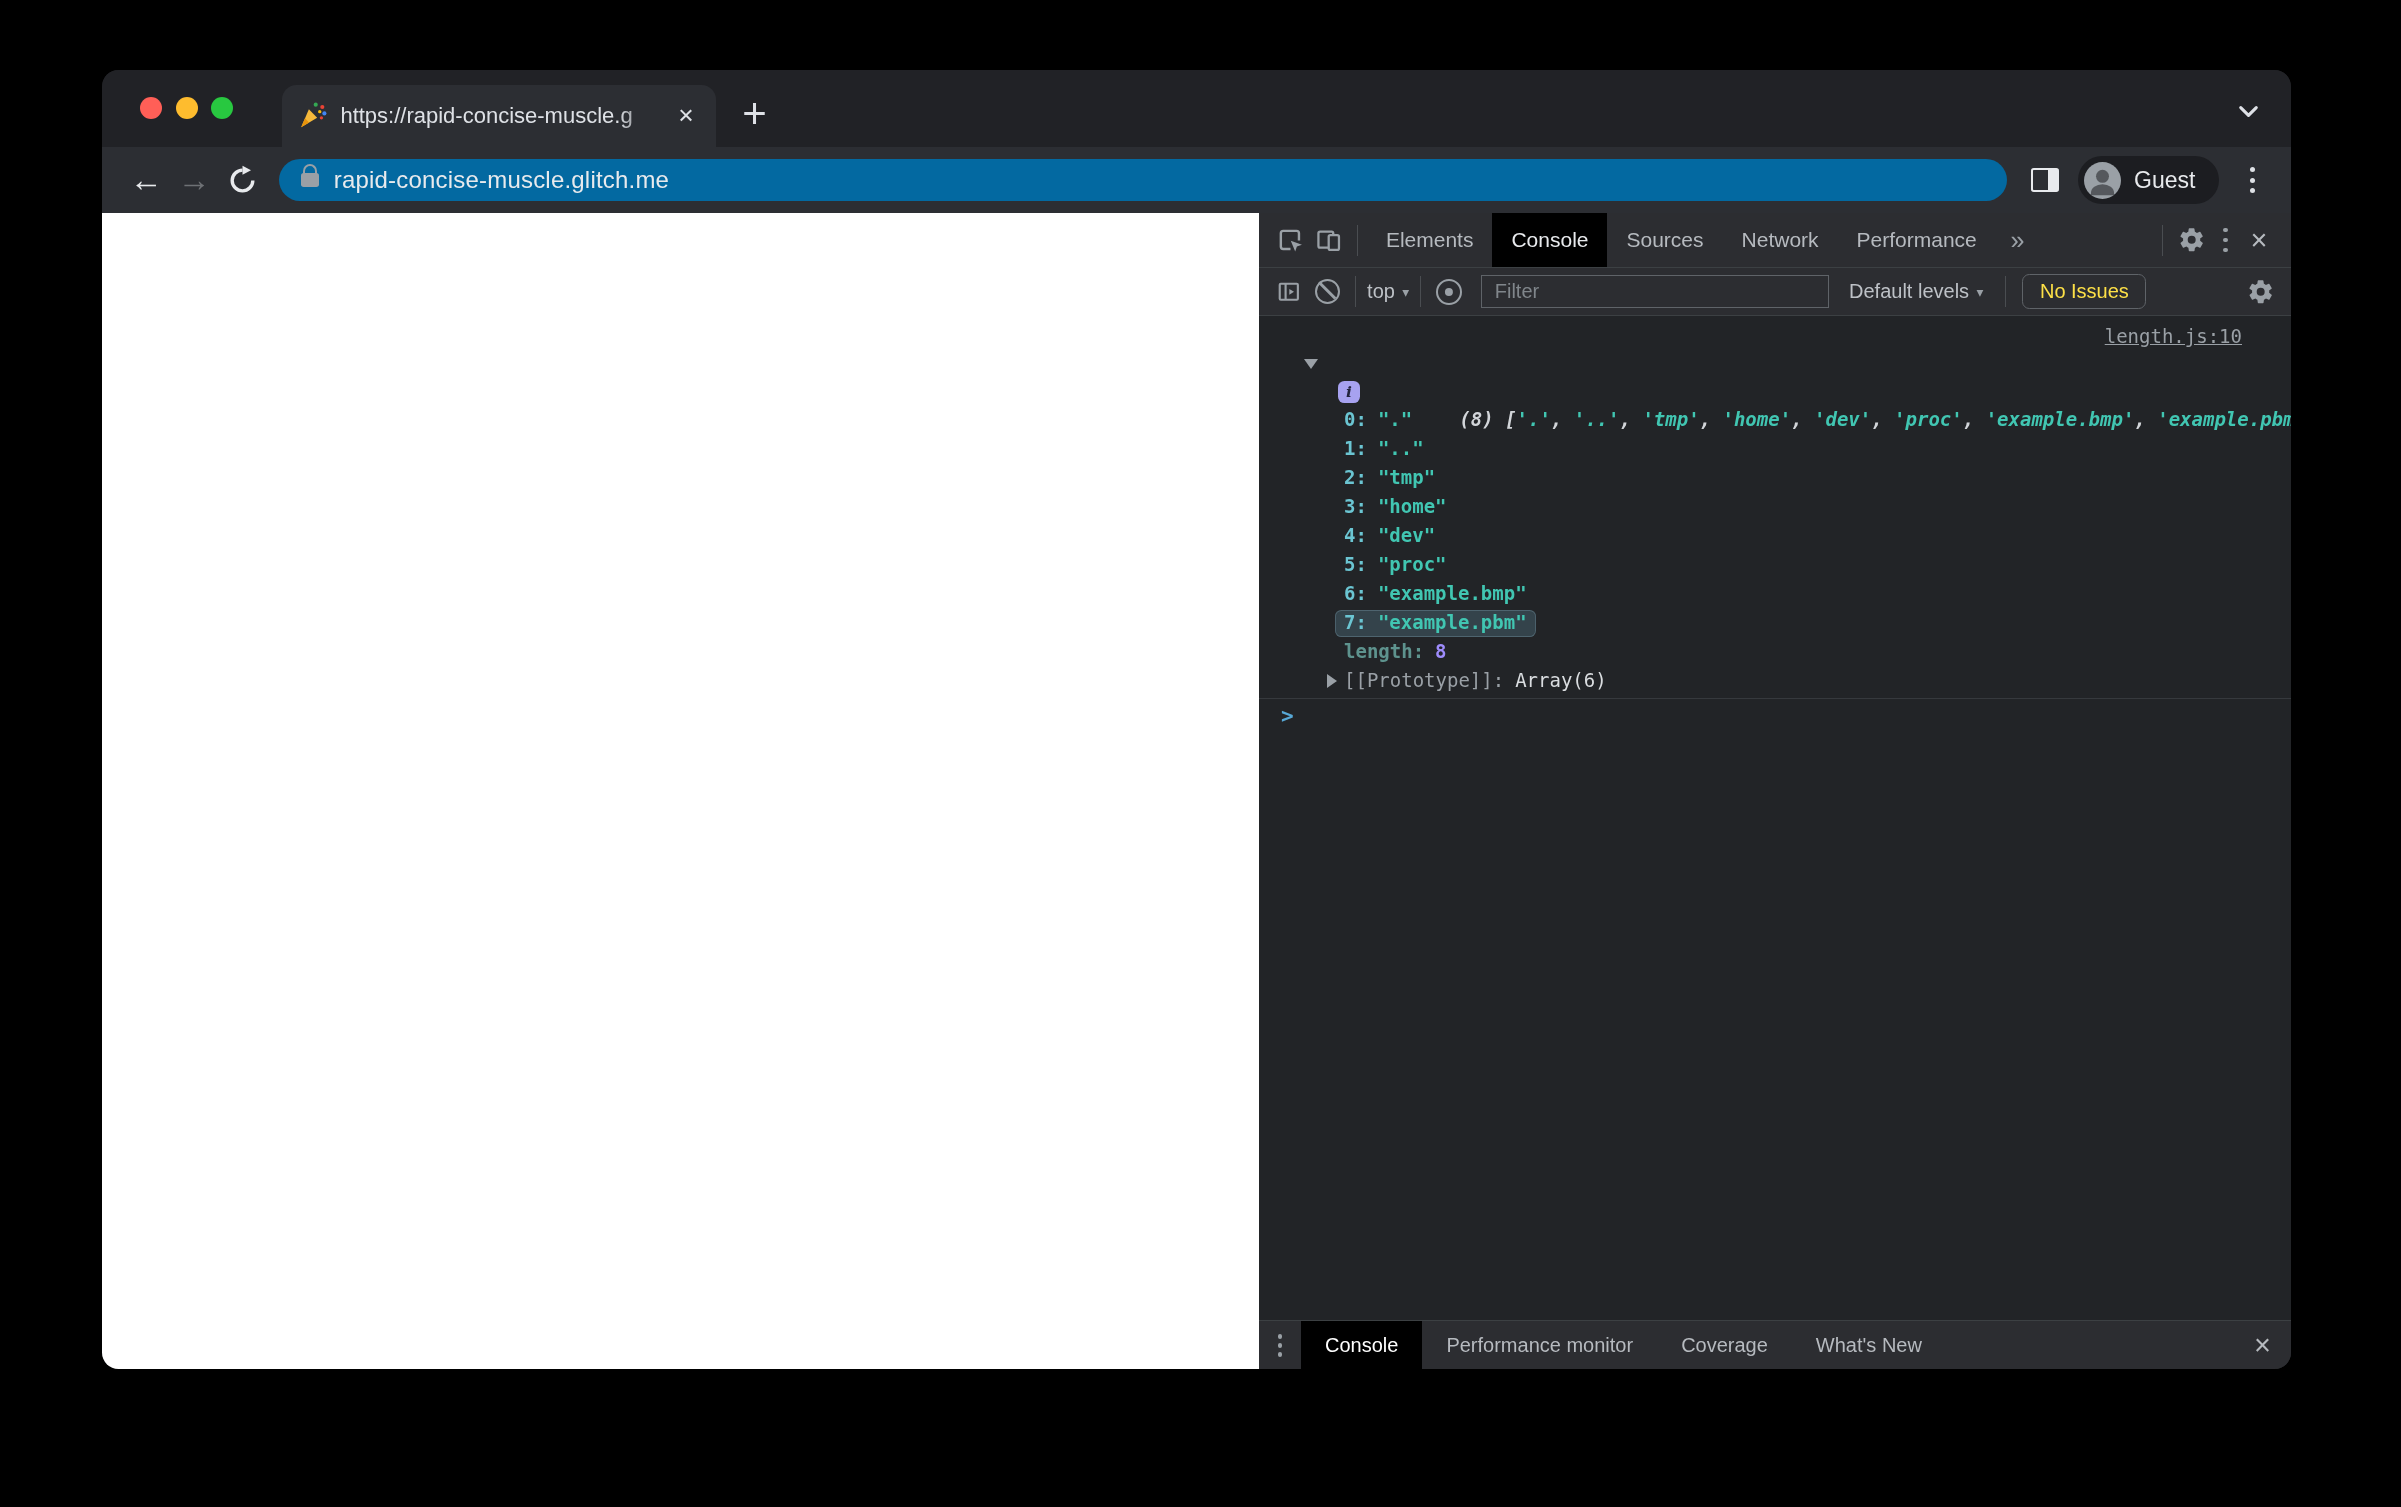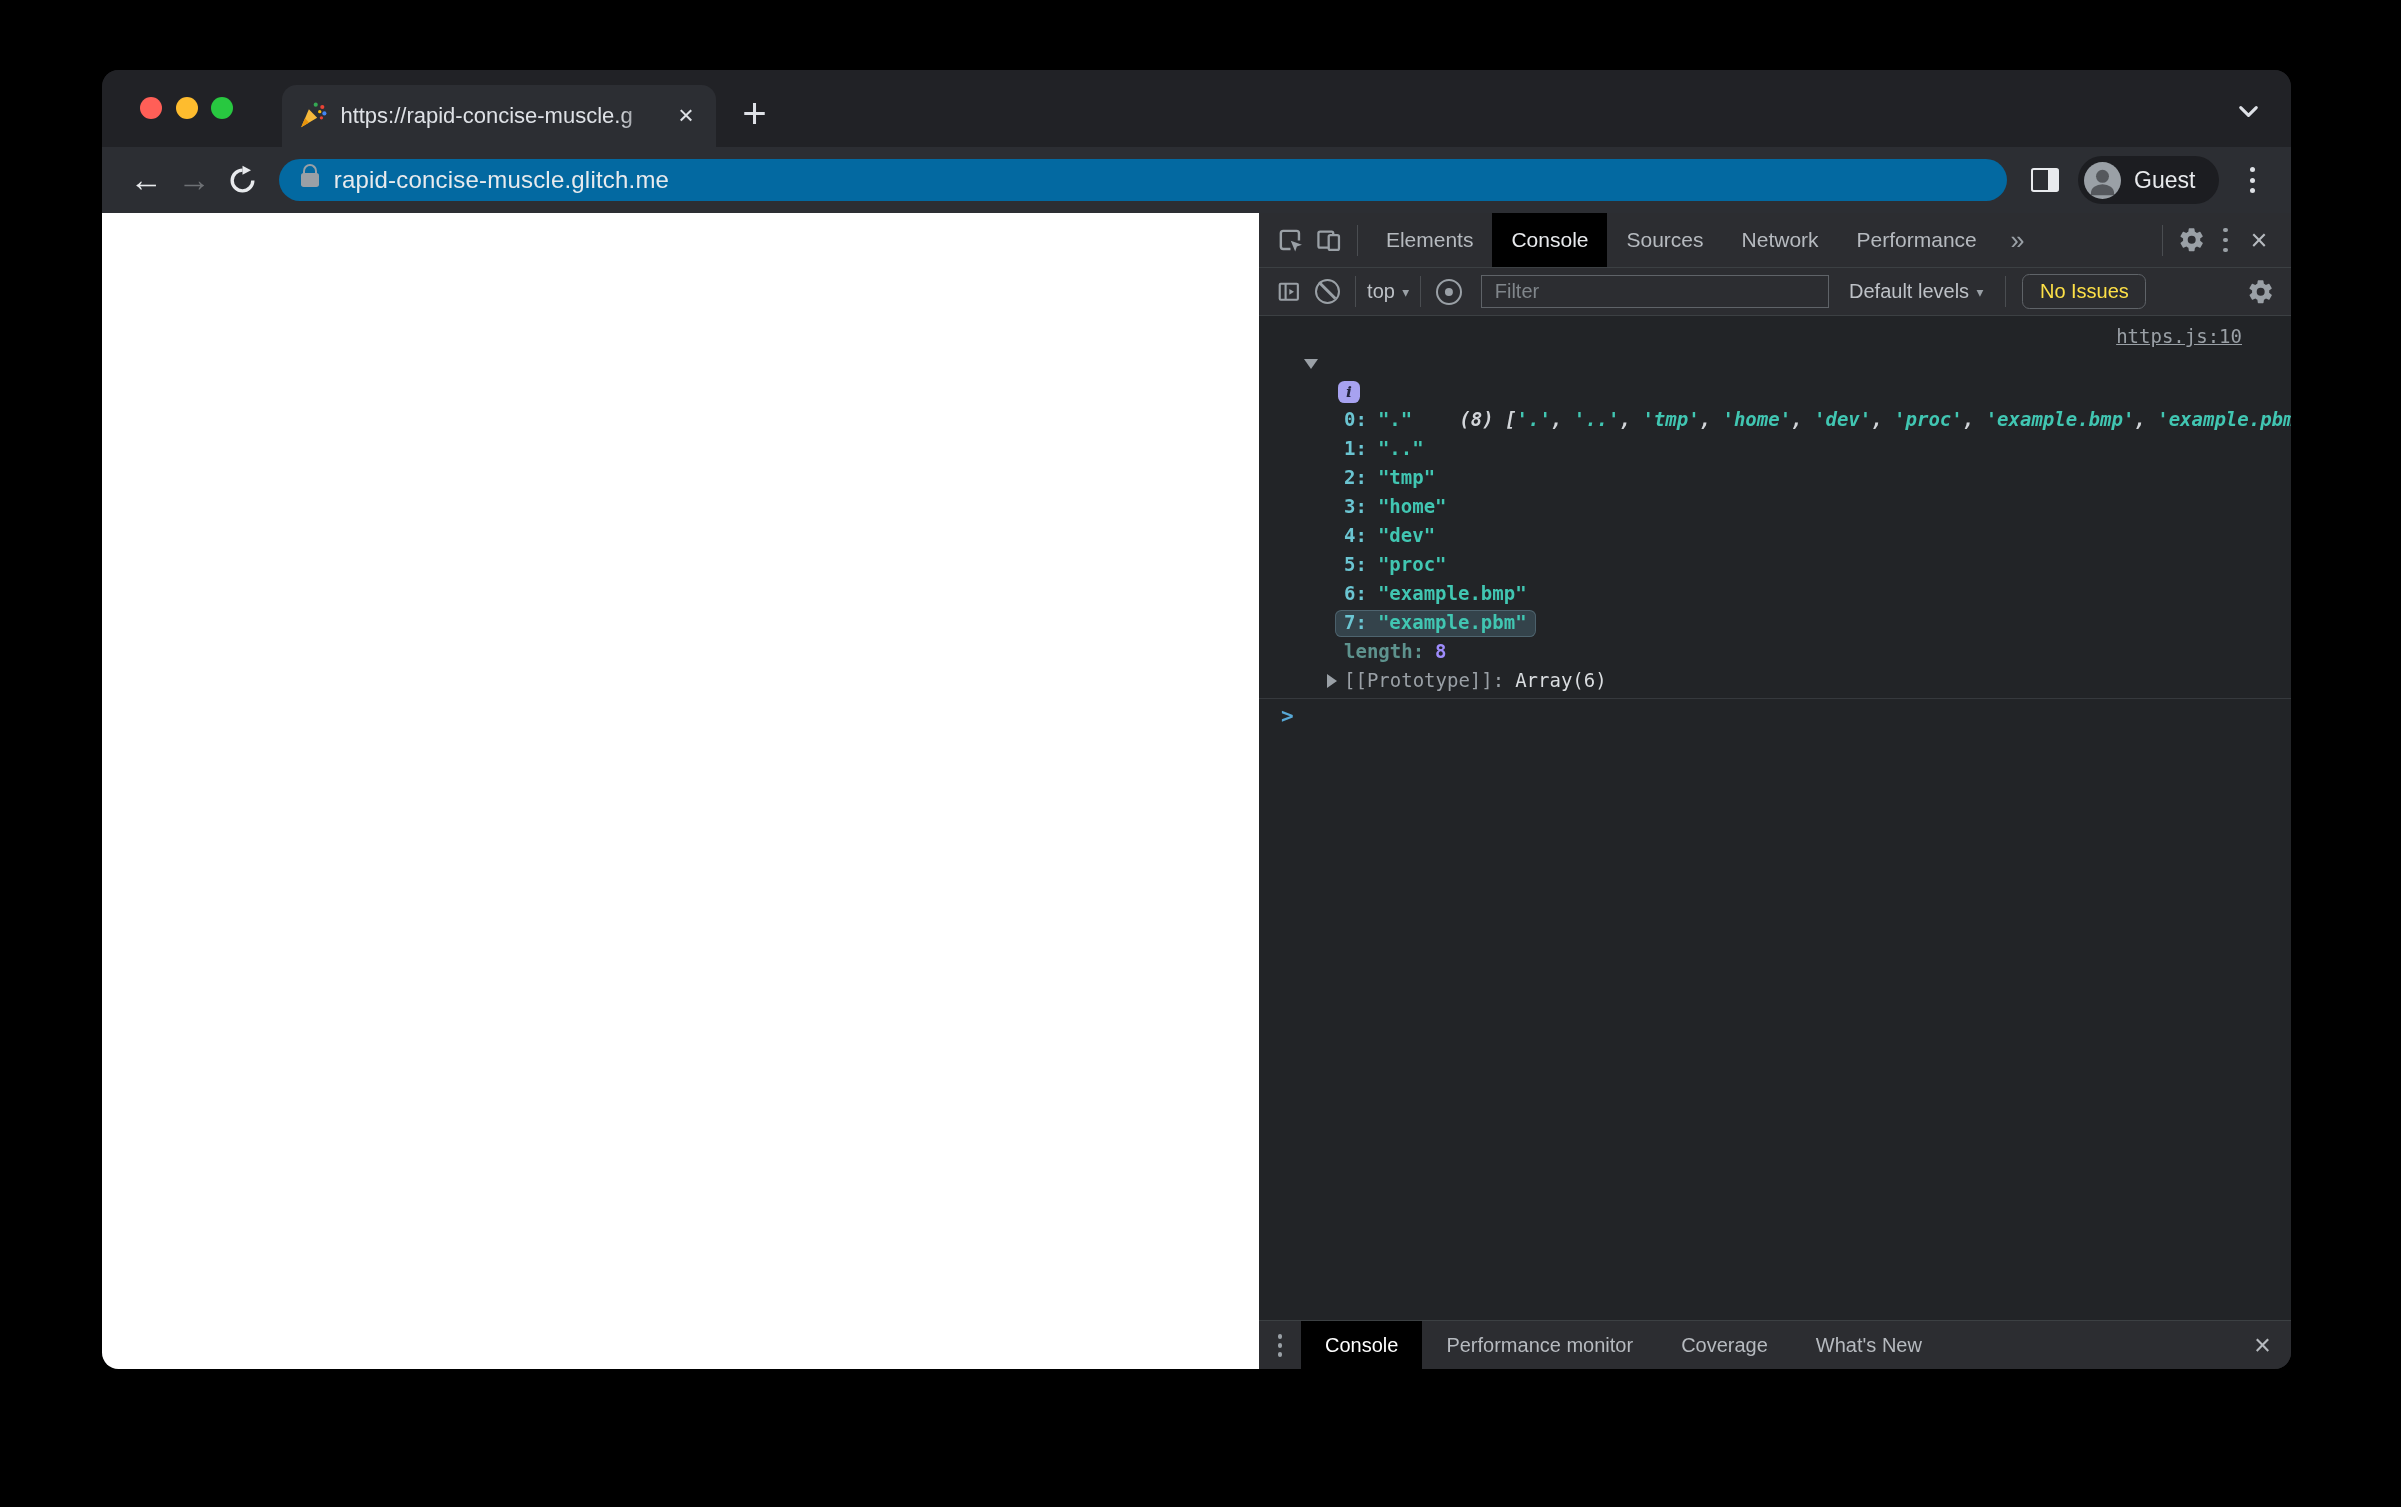--- a/index.html
+++ b/index.html
@@ -252,21 +252,21 @@
           <span class="noissues">No Issues</span>
           <span class="dt-iconbtn tb-gear">
             <svg width="27.4" height="27.4" viewBox="0 0 24 24">
               <path fill="#9AA0A6" fill-rule="evenodd" d="M19.4 13c.04-.33.06-.66.06-1s-.02-.67-.06-1l2.1-1.65a.5.5 0 0 0 .12-.64l-2-3.46a.5.5 0 0 0-.6-.22l-2.49 1a7.3 7.3 0 0 0-1.73-1L14.4 2.4a.5.5 0 0 0-.5-.4h-4a.5.5 0 0 0-.5.42l-.38 2.65c-.63.26-1.2.6-1.73 1l-2.49-1a.5.5 0 0 0-.6.22l-2 3.46a.5.5 0 0 0 .12.64L4.5 11c-.04.33-.06.66-.06 1s.02.67.06 1l-2.1 1.65a.5.5 0 0 0-.12.64l2 3.46c.13.22.39.3.6.22l2.49-1c.53.4 1.1.74 1.73 1l.38 2.65c.04.24.25.42.5.42h4c.25 0 .46-.18.5-.42l.38-2.65a7.3 7.3 0 0 0 1.73-1l2.49 1c.21.08.47 0 .6-.22l2-3.46a.5.5 0 0 0-.12-.64L19.4 13zM12 15.5a3.5 3.5 0 1 1 0-7 3.5 3.5 0 0 1 0 7z"></path>
             </svg>
           </span>
         </div>
 
         <div class="dt-console">
           <div class="link-row">
-            <span class="source-link">https.js:10</span>
+            <span class="source-link">length.js:10</span>
           </div>
           <div class="preview-row">
             <span class="tri-down"></span>
             <span class="pv-gray">(8) </span><span class="pv-gray">[</span><span class="pv-str">'.'</span><span class="pv-gray">, </span><span class="pv-str">'..'</span><span class="pv-gray">, </span><span class="pv-str">'tmp'</span><span class="pv-gray">, </span><span class="pv-str">'home'</span><span class="pv-gray">, </span><span class="pv-str">'dev'</span><span class="pv-gray">, </span><span class="pv-str">'proc'</span><span class="pv-gray">, </span><span class="pv-str">'example.bmp'</span><span class="pv-gray">, </span><span class="pv-str">'example.pbm'</span>
           </div>
           <div class="info-row">
             <span class="i-badge">i</span>
           </div>
 
           <div class="c-row"><span class="hl"><span class="c-idx">0:</span><span class="c-val">"."</span></span></div>

